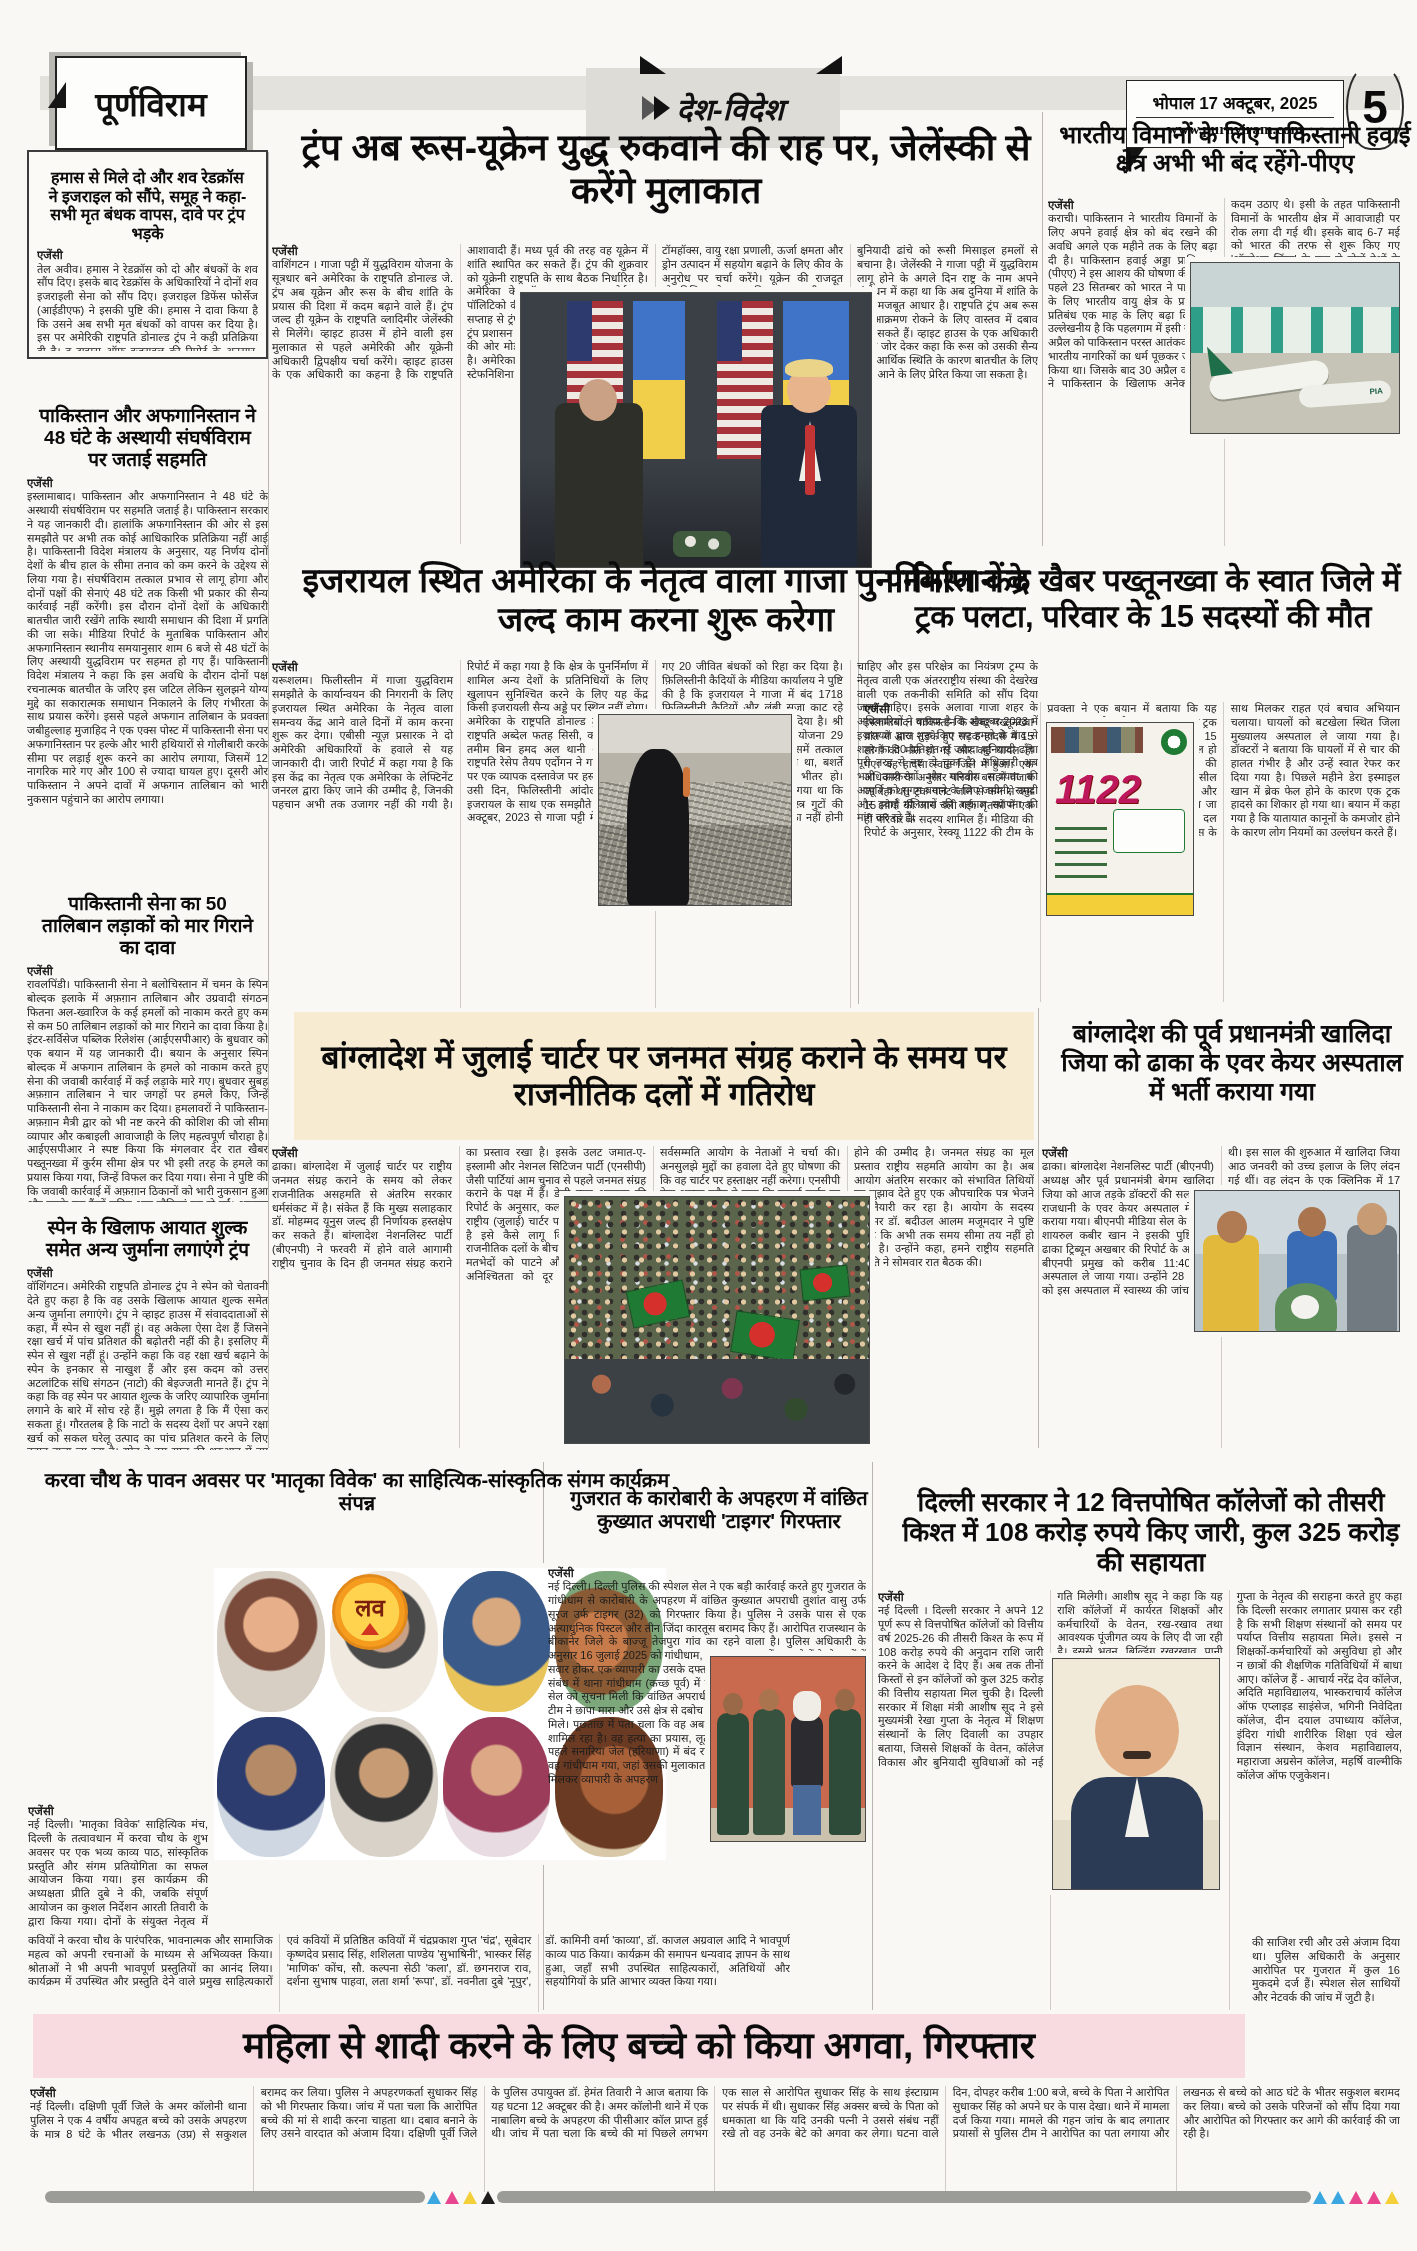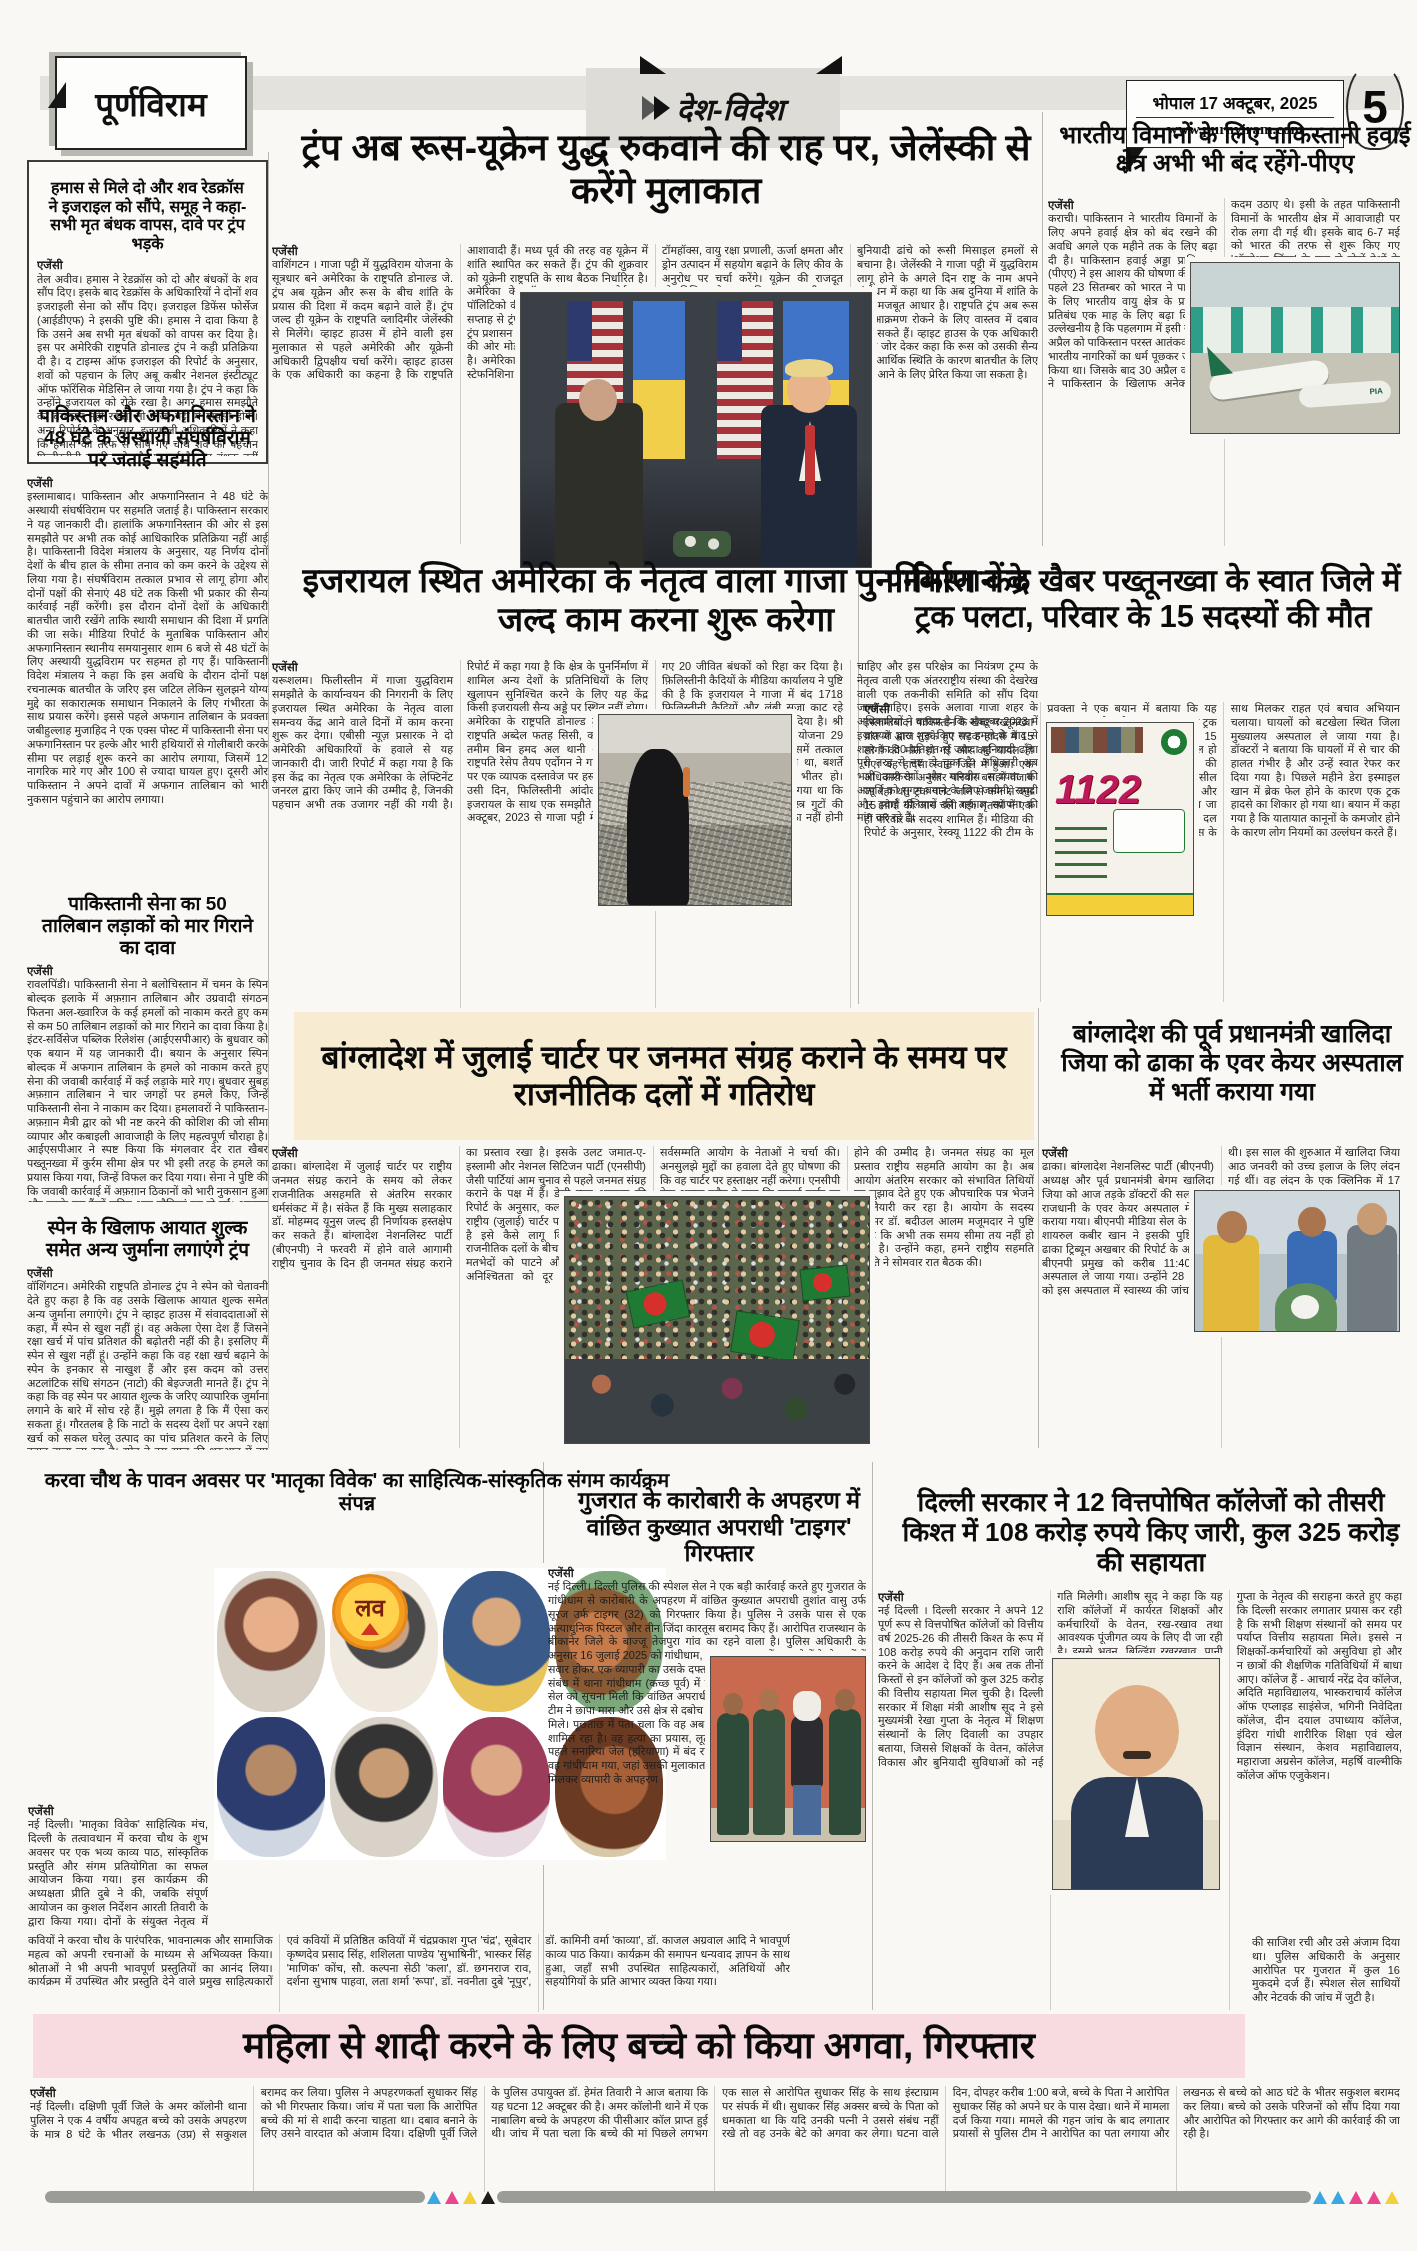--- a/index.html
+++ b/index.html
@@ -57,21 +57,21 @@
     <span style="font-weight:800;font-size:46px;color:#0a0a0a">5</span>
   </div>
 
   <div class="vr" style="left:268px;top:152px;height:1296px"></div>
   <div class="vr" style="left:1042px;top:112px;height:434px"></div>
   <div class="vr" style="left:858px;top:554px;height:450px"></div>
   <div class="vr" style="left:1038px;top:1008px;height:440px"></div>
   <div class="vr" style="left:543px;top:1462px;height:548px"></div>
   <div class="vr" style="left:872px;top:1462px;height:548px"></div>
 
-  <section class="art boxed" style="left:27px;top:160px;width:241px;height:304px">
+  <section class="art boxed" style="left:27px;top:150px;width:241px;height:209px">
     <h2 class="hl" style="font-size:16px">हमास से मिले दो और शव रेडक्रॉस ने इजराइल को सौंपे, समूह ने कहा-सभी मृत बंधक वापस, दावे पर ट्रंप भड़के</h2>
     <div class="abody c1">
       <span class="by">एजेंसी</span>
       <span class="dl">तेल अवीव।</span>
       <span>हमास ने रेडक्रॉस को दो और बंधकों के शव सौंप दिए। इसके बाद रेडक्रॉस के अधिकारियों ने दोनों शव इजराइली सेना को सौंप दिए। इजराइल डिफेंस फोर्सेज (आईडीएफ) ने इसकी पुष्टि की। हमास ने दावा किया है कि उसने अब सभी मृत बंधकों को वापस कर दिया है। इस पर अमेरिकी राष्ट्रपति डोनाल्ड ट्रंप ने कड़ी प्रतिक्रिया दी है। द टाइम्स ऑफ इजराइल की रिपोर्ट के अनुसार, शवों को पहचान के लिए अबू कबीर नेशनल इंस्टीट्यूट ऑफ फॉरेंसिक मेडिसिन ले जाया गया है। ट्रंप ने कहा कि उन्होंने इजरायल को रोके रखा है। अगर हमास समझौते को बरकरार नहीं रखता तो गाजा पट्टी में वापसी होगी। अन्य रिपोर्ट्स के अनुसार, इजराइली अधिकारियों ने कहा कि हमास की तरफ से सौंपे गए चौथे शव की पहचान फिलीस्तीनी नागरिक के तौर पर हुई है। वह बंधक नहीं था। आईडीएफ ने कहा कि युद्धविराम समझौते के तहत हमास को सभी जीवित और मृत बंधकों के शव सौंपना था। इससे पहले हमास ने मंगलवार रात गाजा सिटी में रेडक्रॉस को चार शव सौंपे थे। इन्हें बाद में इजरायली सेना को सौंपा गया। सोमवार को हमास ने अंतिम 20 जीवित बंधकों को रिहा किया था। युद्धविराम समझौते की शर्तों के अनुसार सभी 28 मृत बंधकों के शव सोमवार दोपहर तक लौटाए जाने थे। इजराइल के प्रधानमंत्री बेंजामिन नेतन्याहू कह चुके हैं कि अगर हमास ने निशस्त्रीकरण से इनकार किया तो तबाही मच जाएगी।</span>
     </div>
   </section>
 
   <section class="art" style="left:27px;top:394px;width:241px;height:482px">
     <h2 class="hl" style="font-size:19px">पाकिस्तान और अफगानिस्तान ने 48 घंटे के अस्थायी संघर्षविराम पर जताई सहमति</h2>
@@ -214,21 +214,21 @@
     <div class="tile" style="background:radial-gradient(circle at 50% 40%,#c79b73 24%,#343434 26% 48%,#d8d2c8 50%)"></div>
     <div class="tile" style="background:radial-gradient(circle at 50% 38%,#dca886 24%,#9a3c5a 26% 60%,#e8dce2 62%)"></div>
     <div class="tile" style="background:radial-gradient(circle at 55% 45%,#a86038 34%,#6a3a22 36% 70%,#d8c8a8 72%)"></div>
     <div style="position:absolute;left:118px;top:6px;width:76px;height:76px;border-radius:50%;background:radial-gradient(circle,#ffd34d 58%,#f59b1e 60%);border:3px solid #e2891a;display:flex;flex-direction:column;align-items:center;justify-content:center">
       <span style="font-weight:800;font-size:24px;color:#7a1f0e">लव</span>
       <span style="width:0;height:0;border-left:9px solid transparent;border-right:9px solid transparent;border-bottom:12px solid #d1341f"></span>
     </div>
   </div>
   <div class="abs abody c3" style="left:28px;top:1934px;width:762px;height:78px">कवियों ने करवा चौथ के पारंपरिक, भावनात्मक और सामाजिक महत्व को अपनी रचनाओं के माध्यम से अभिव्यक्त किया। श्रोताओं ने भी अपनी भावपूर्ण प्रस्तुतियों का आनंद लिया। कार्यक्रम में उपस्थित और प्रस्तुति देने वाले प्रमुख साहित्यकारों एवं कवियों में प्रतिष्ठित कवियों में चंद्रप्रकाश गुप्त 'चंद्र', सूबेदार कृष्णदेव प्रसाद सिंह, शशिलता पाण्डेय 'सुभाषिनी', भास्कर सिंह 'माणिक' कोंच, सौ. कल्पना सेठी 'कला', डॉ. छगनराज राव, दर्शना सुभाष पाहवा, लता शर्मा 'रूपा', डॉ. नवनीता दुबे 'नूपुर', डॉ. कामिनी वर्मा 'काव्या', डॉ. काजल अग्रवाल आदि ने भावपूर्ण काव्य पाठ किया। कार्यक्रम की समापन धन्यवाद ज्ञापन के साथ हुआ, जहाँ सभी उपस्थित साहित्यकारों, अतिथियों और सहयोगियों के प्रति आभार व्यक्त किया गया।</div>
 
-  <h2 class="hl abs" style="left:548px;top:1476px;width:320px;font-size:23px">गुजरात के कारोबारी के अपहरण में वांछित कुख्यात अपराधी 'टाइगर' गिरफ्तार</h2>
+  <h2 class="hl abs" style="left:548px;top:1476px;width:320px;font-size:20px">गुजरात के कारोबारी के अपहरण में वांछित कुख्यात अपराधी 'टाइगर' गिरफ्तार</h2>
   <div class="abs abody c1" style="left:548px;top:1566px;width:318px;height:444px">
     <span class="by">एजेंसी</span>
     <span class="dl">नई दिल्ली।</span>
     <span>दिल्ली पुलिस की स्पेशल सेल ने एक बड़ी कार्रवाई करते हुए गुजरात के गांधीधाम से कारोबारी के अपहरण में वांछित कुख्यात अपराधी तुशांत वासु उर्फ सूरज उर्फ टाइगर (32) को गिरफ्तार किया है। पुलिस ने उसके पास से एक अत्याधुनिक पिस्टल और तीन जिंदा कारतूस बरामद किए हैं। आरोपित राजस्थान के बीकानेर जिले के बाज्जू तेजपुरा गांव का रहने वाला है। पुलिस अधिकारी के अनुसार 16 जुलाई 2025 को गांधीधाम, कच्छ (गुजरात) में चार लोगों ने दो कारों में सवार होकर एक व्यापारी का उसके दफ्तर के बाहर से अपहरण कर लिया था। इस संबंध में थाना गांधीधाम (कच्छ पूर्व) में मुकदमा दर्ज किया गया था। इधर स्पेशल सेल को सूचना मिली कि वांछित अपराधी रोहिणी इलाके में घूम रहा है। सूचना पर टीम ने छापा मारा और उसे क्षेत्र से दबोच लिया। उसके पास से पिस्टल और कारतूस मिले। पूछताछ में पता चला कि वह अब तक 16 से ज्यादा आपराधिक मामलों में शामिल रहा है। वह हत्या का प्रयास, लूट, चोरी और हथियार कानून के मामले में पहले सनारिया जेल (हरियाणा) में बंद रह चुका है। जमानत पर रिहा होने के बाद वह गांधीधाम गया, जहां उसकी मुलाकात मोरबी निवासी सिंह झाला से हुई। दोनों ने मिलकर व्यापारी के अपहरण</span>
   </div>
   <div class="photo" style="left:710px;top:1656px;width:156px;height:186px;background:linear-gradient(180deg,#c96a4e 0 82%,#cbc2ae 82%)">
     <div class="fig" style="left:6px;top:56px;width:32px;height:122px;background:#2e4a38"></div>
     <div class="head" style="left:12px;top:36px;width:20px;height:22px;background:#9a6a48"></div>
     <div class="fig" style="left:42px;top:52px;width:32px;height:126px;background:#37523f"></div>
     <div class="head" style="left:48px;top:32px;width:20px;height:22px;background:#a9744e"></div>

